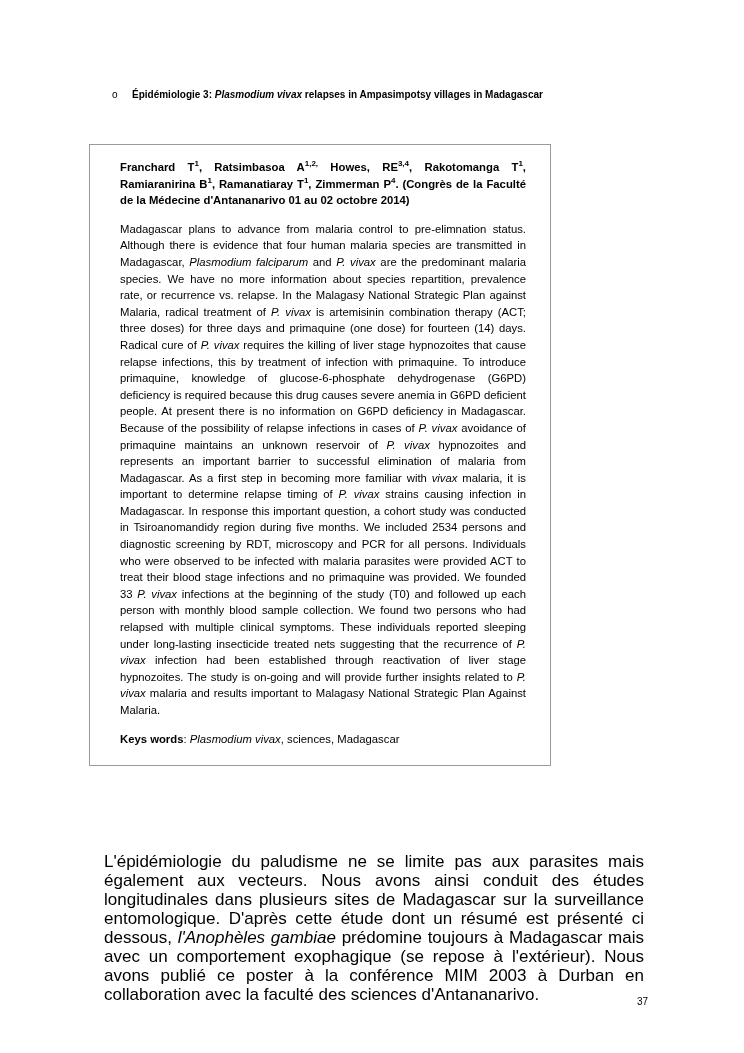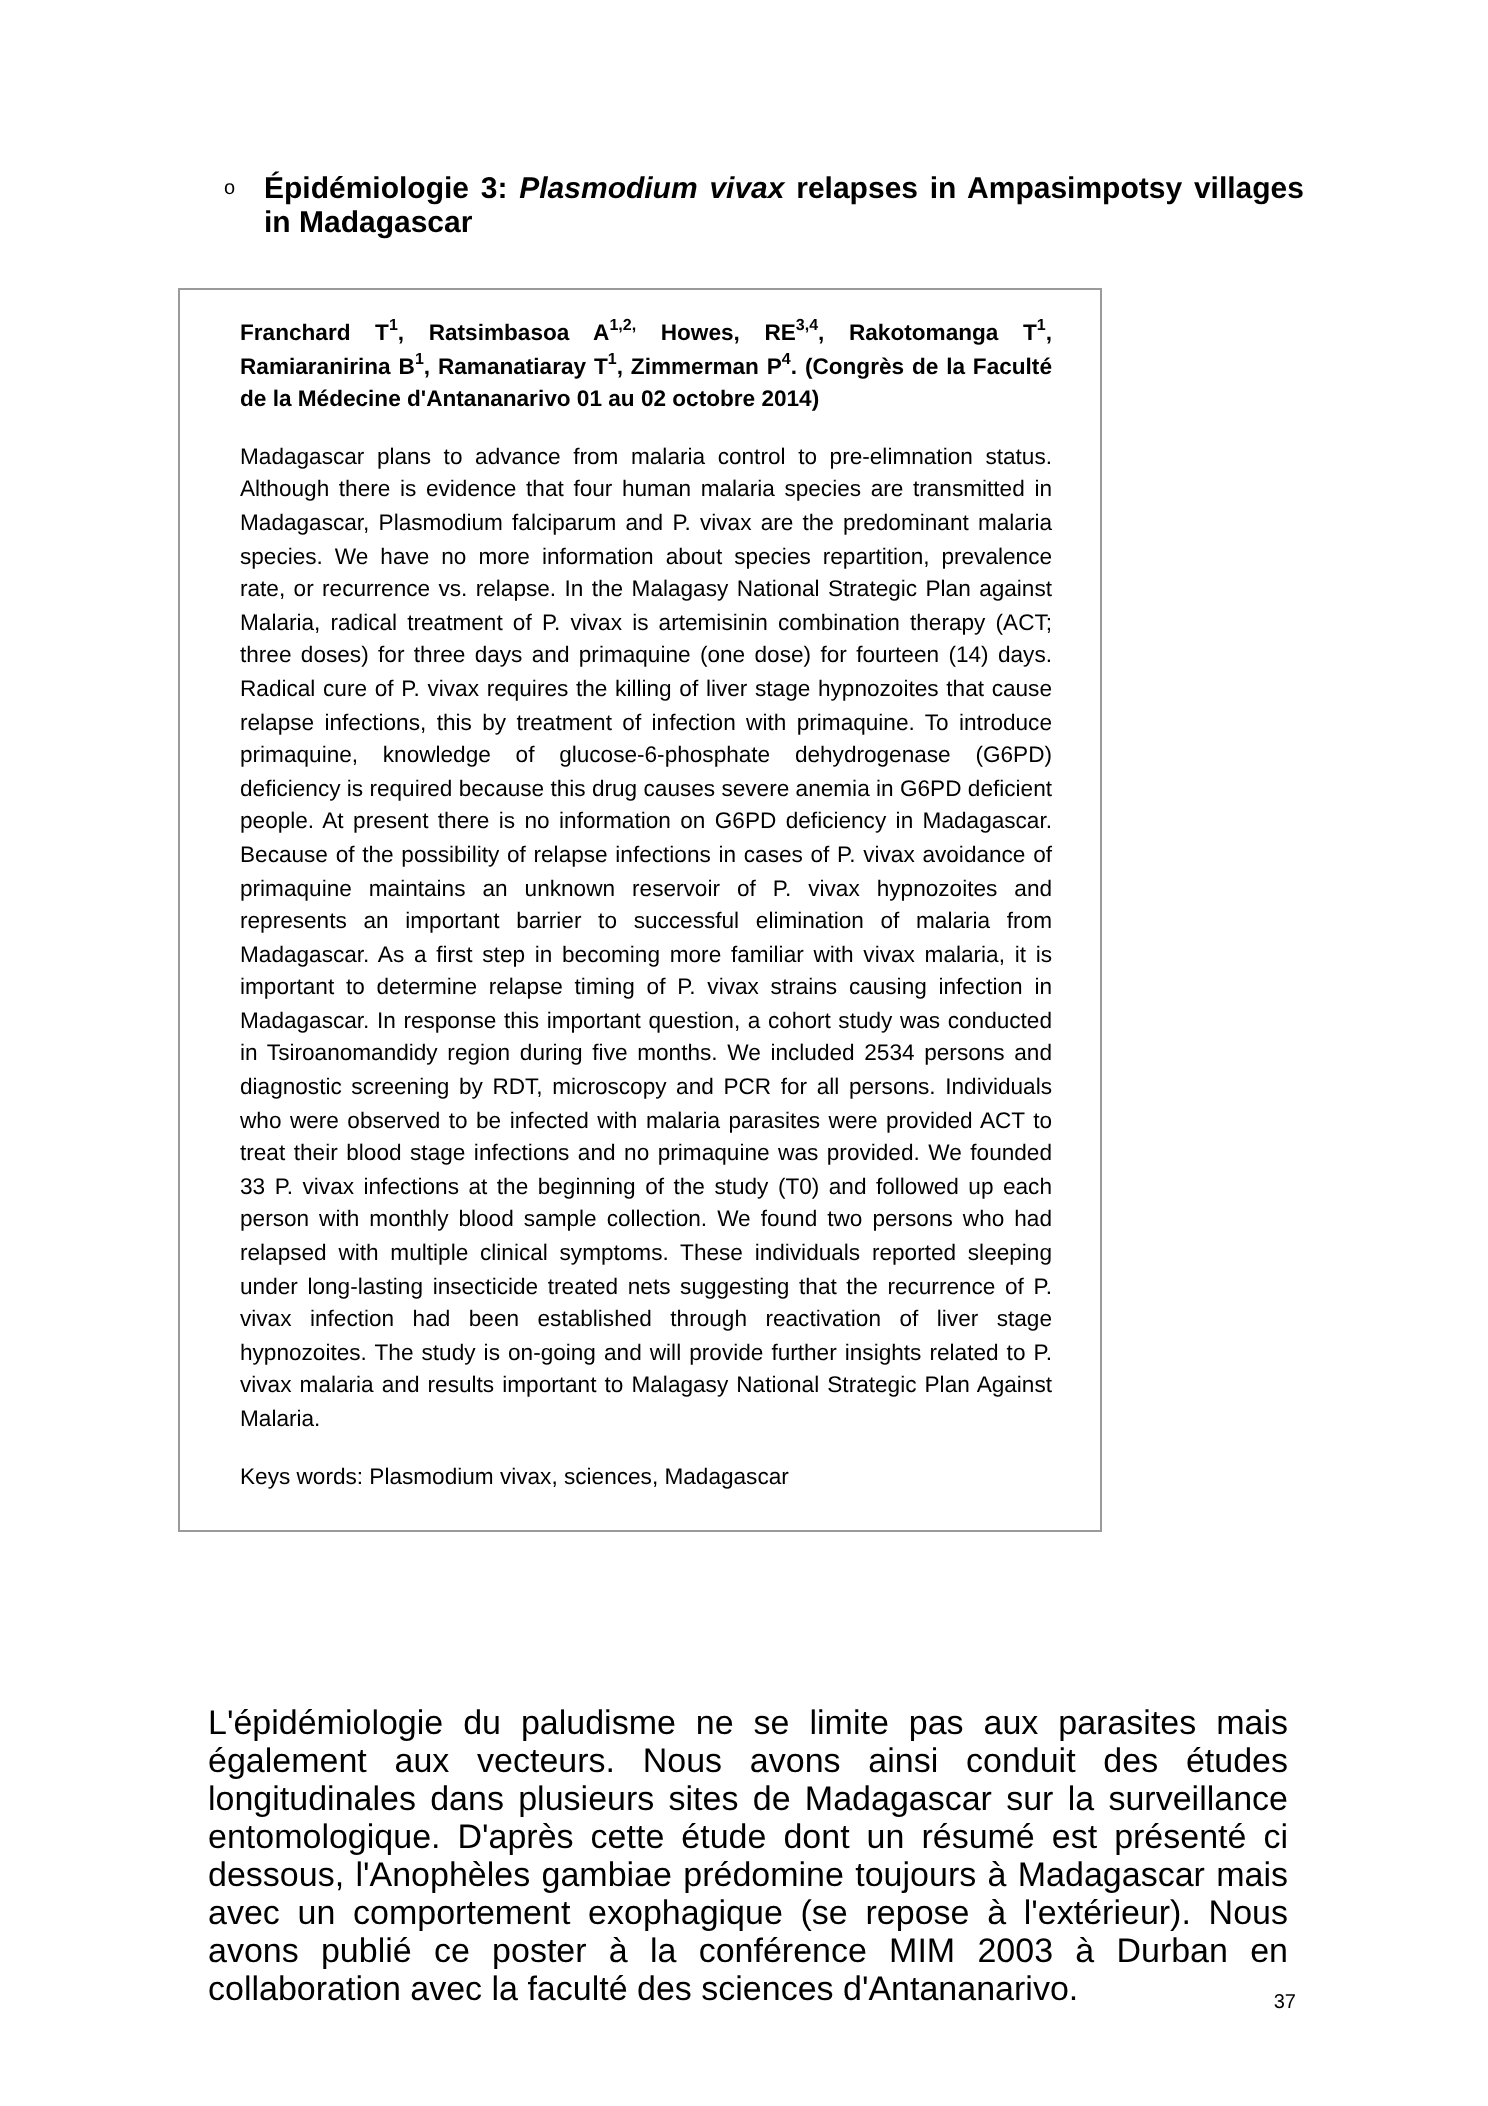--- a/index.html
+++ b/index.html
@@ -34,21 +34,21 @@
   }
   .bullet {
     width: 20px;
     flex: 0 0 20px;
     font-size: 10px;
     line-height: 17px;
     color: #000;
   }
   .heading-text {
     flex: 1;
-    font-size: 15px;
+    font-size: 10px;
     font-weight: bold;
     line-height: 17px;
     text-align: justify;
   }
   .heading-text .ital {
     font-style: italic;
   }
 
   
   .abstract-box {
@@ -70,22 +70,22 @@
     margin-bottom: 0;
   }
   .authors {
     font-weight: bold;
   }
   sup {
     font-size: 8px;
     vertical-align: super;
     line-height: 0;
   }
-  .ital { }
-  .bold { font-weight: normal; }
+  .ital { font-style: italic; }
+  .bold { font-weight: bold; }
 
   .affil {
     font-size: 11.3px;
     line-height: 16.6px;
   }
 
   .body-para {
     font-size: 11.3px;
     line-height: 16.6px;
     text-align: justify;

